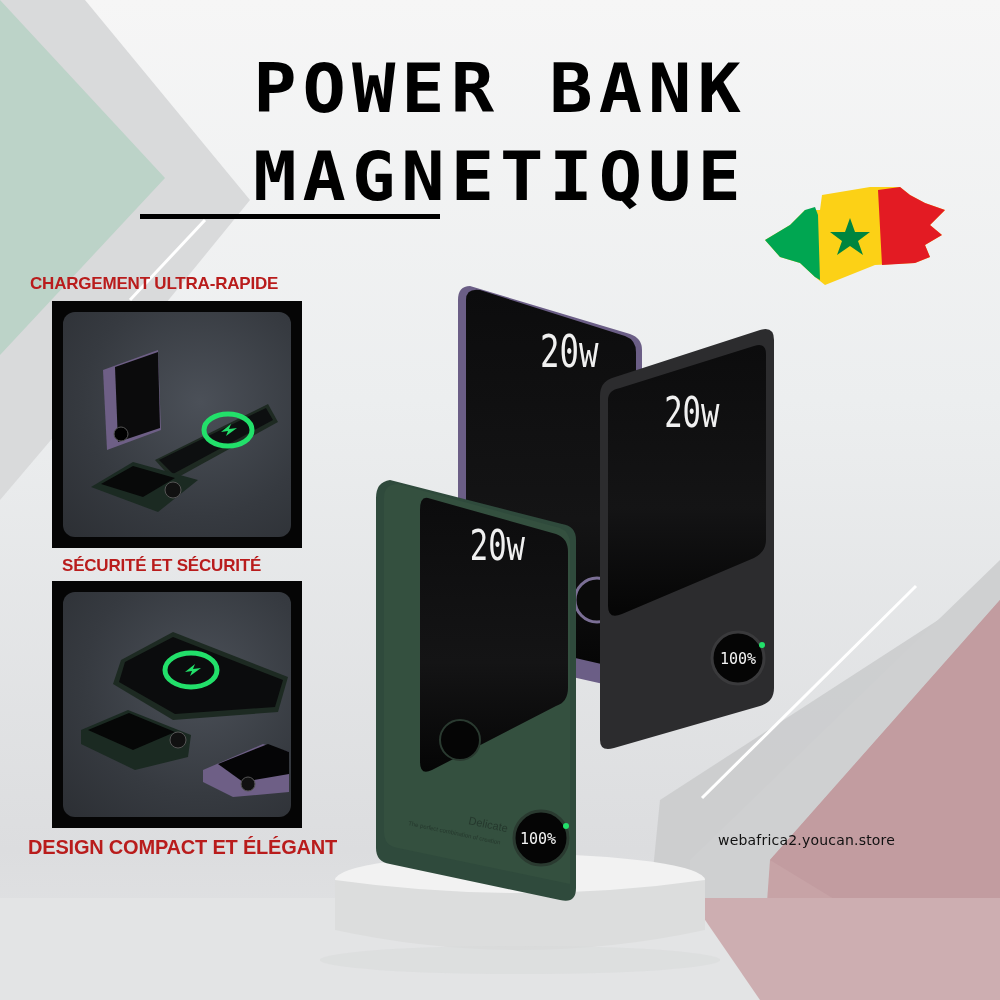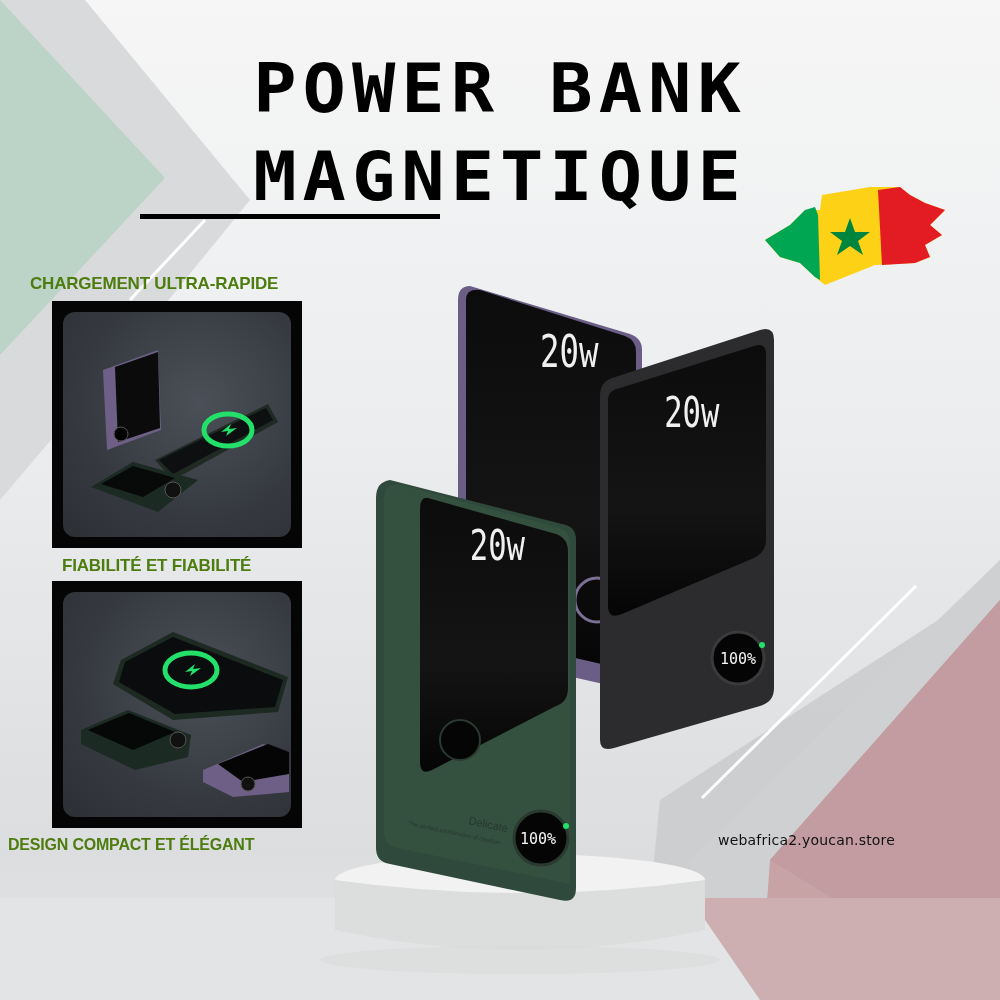--- a/index.html
+++ b/index.html
@@ -17,27 +17,27 @@
     font-weight: bold; color: #000;
     letter-spacing: 6px;
     font-size: 72px; line-height: 1;
     transform: scaleY(0.95);
   }
   .title.l1 { top: 52px; }
   .title.l2 { top: 140px; }
   .title-rule { position: absolute; left: 140px; top: 214px; width: 300px; height: 5px; background: #000; }
 
   .feature-label {
-    position: absolute; font-weight: bold; color: #4d7c0f;
+    position: absolute; font-weight: bold; color: #b91c1c;
     font-family: "Liberation Sans", sans-serif;
     white-space: nowrap; letter-spacing: -0.2px;
   }
   .fl1 { left: 30px; top: 274px; font-size: 17px; }
   .fl2 { left: 62px; top: 556px; font-size: 17px; }
-  .fl3 { left: 8px; top: 836px; font-size: 16px; }
+  .fl3 { left: 28px; top: 836px; font-size: 20px; }
 
   .thumb {
     position: absolute; left: 52px; width: 250px; height: 247px;
     background: #050505; padding: 11px;
   }
   .thumb .inner {
     width: 100%; height: 100%; border-radius: 12px; position: relative; overflow: hidden;
     background: radial-gradient(ellipse at 60% 40%, #4b5058 0%, #363a40 60%, #2c2f34 100%);
   }
   .t1 { top: 301px; }
@@ -83,21 +83,21 @@
 <div class="title-rule"></div>
 
 <svg class="flag" width="190" height="110" viewBox="0 0 190 110">
   <path d="M5,55 L30,40 L45,25 L60,25 L62,10 L110,2 L140,2 L150,10 L165,18 L185,25 L170,40 L182,50 L165,60 L170,72 L155,78 L115,80 L90,90 L65,100 L55,92 L40,78 L20,72 Z" fill="#fcd116"></path>
   <path d="M5,55 L30,40 L45,25 L55,22 L58,30 L60,95 L55,92 L40,78 L20,72 Z" fill="#00a651"></path>
   <path d="M118,5 L140,2 L150,10 L165,18 L185,25 L170,40 L182,50 L165,60 L170,72 L155,78 L122,80 Z" fill="#e31b23"></path>
   <polygon points="90,33 95,47 110,47 98,56 103,70 90,61 77,70 82,56 70,47 85,47" fill="#00853f"></polygon>
 </svg>
 
 <div class="feature-label fl1">CHARGEMENT ULTRA-RAPIDE</div>
-<div class="feature-label fl2">FIABILITÉ ET FIABILITÉ</div>
+<div class="feature-label fl2">SÉCURITÉ ET SÉCURITÉ</div>
 <div class="feature-label fl3">DESIGN COMPACT ET ÉLÉGANT</div>
 
 <div class="thumb t1">
   <div class="inner">
     <svg width="228" height="225" viewBox="0 0 228 225">
 
       <polygon points="40,58 95,38 98,118 44,138" fill="#6e5f86"></polygon>
       <polygon points="52,55 95,40 97,116 55,130" fill="#0b0b0c"></polygon>
       <circle cx="58" cy="122" r="7" fill="#000" stroke="#555" stroke-width="1"></circle>
 

